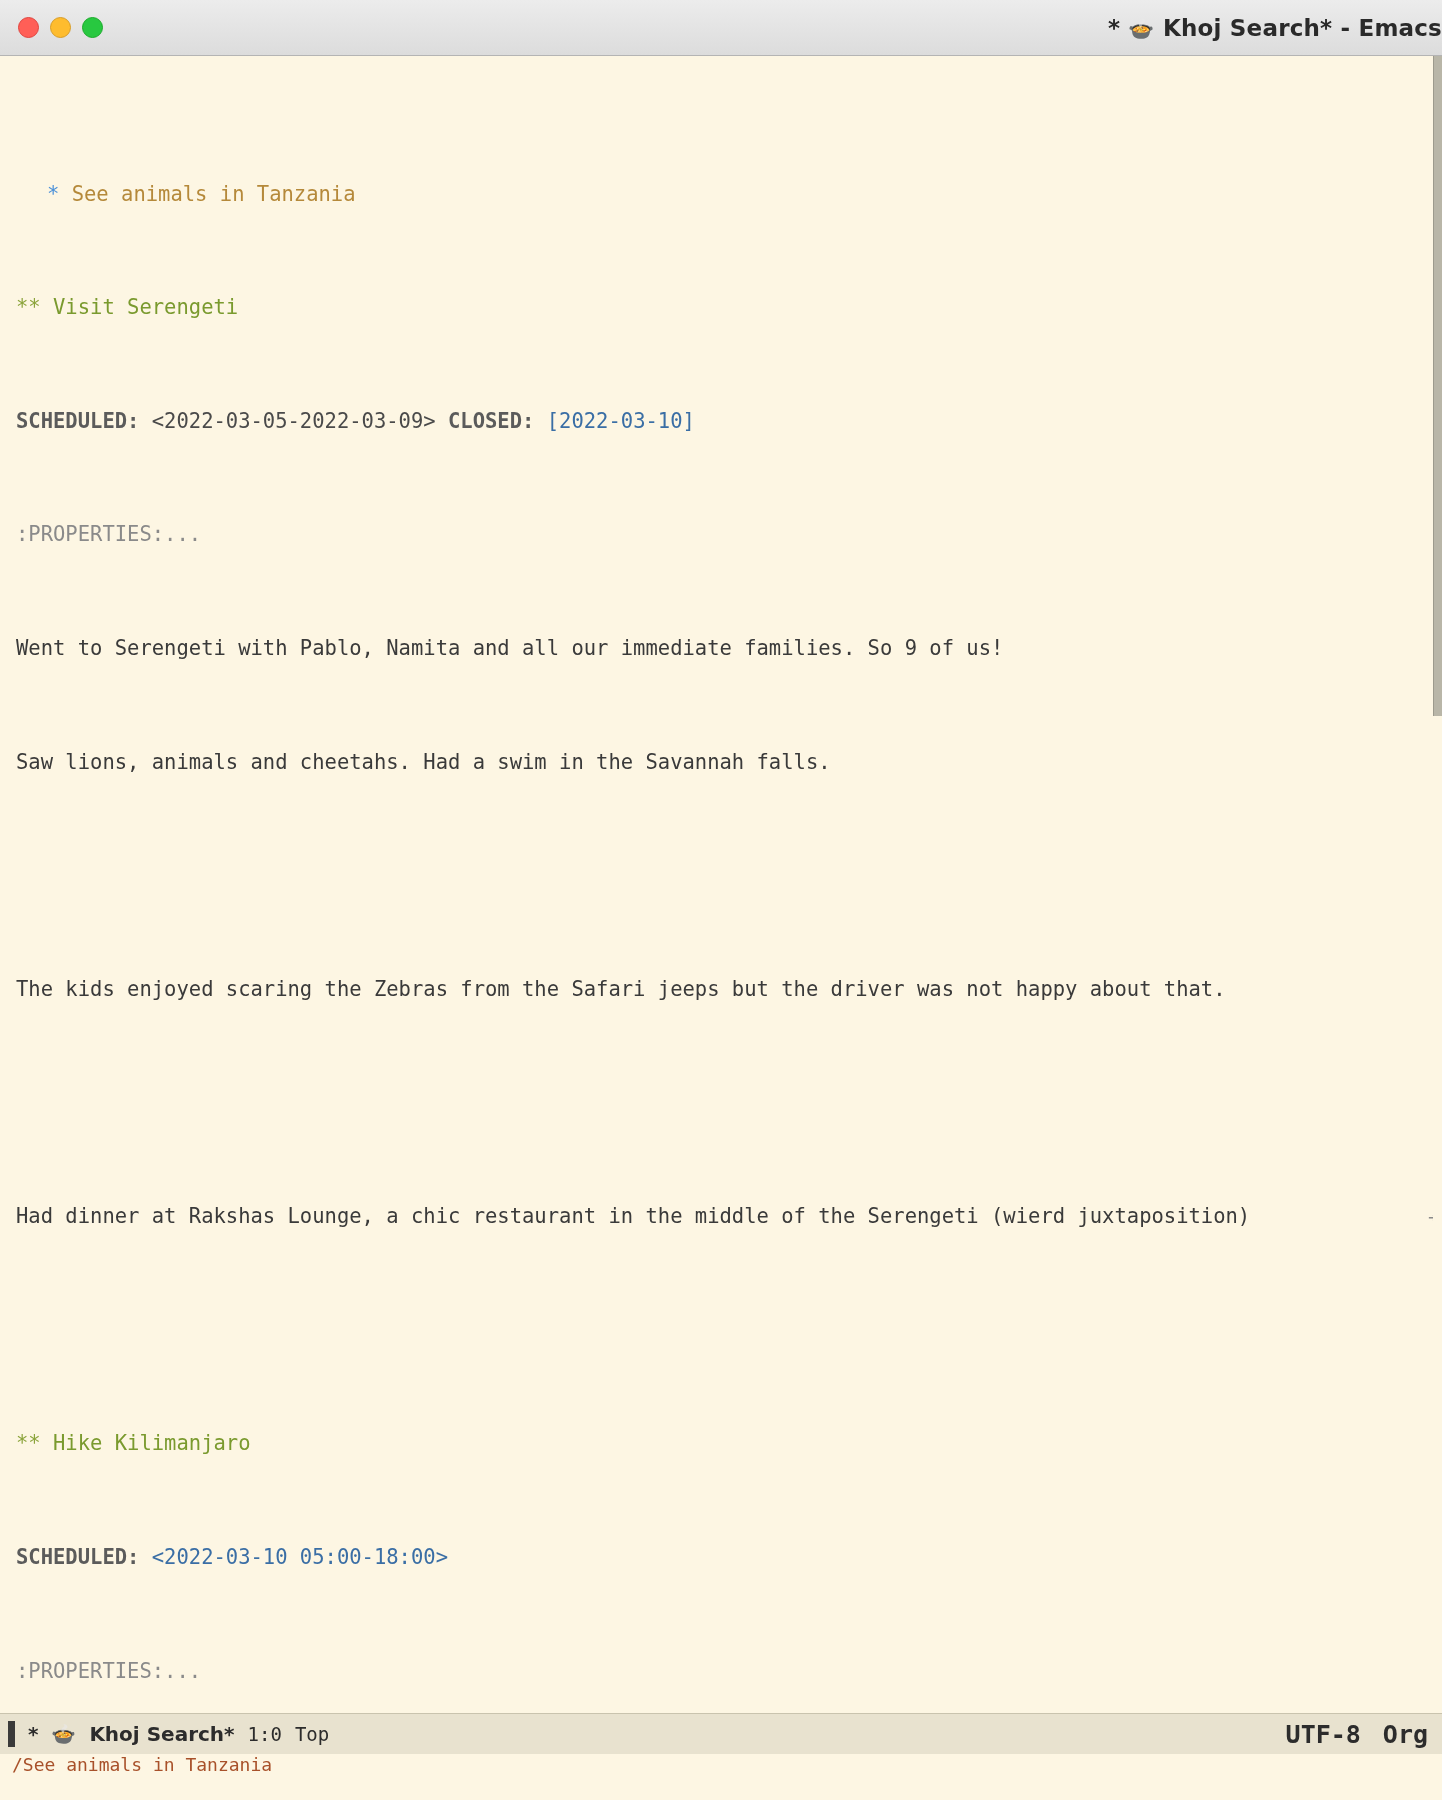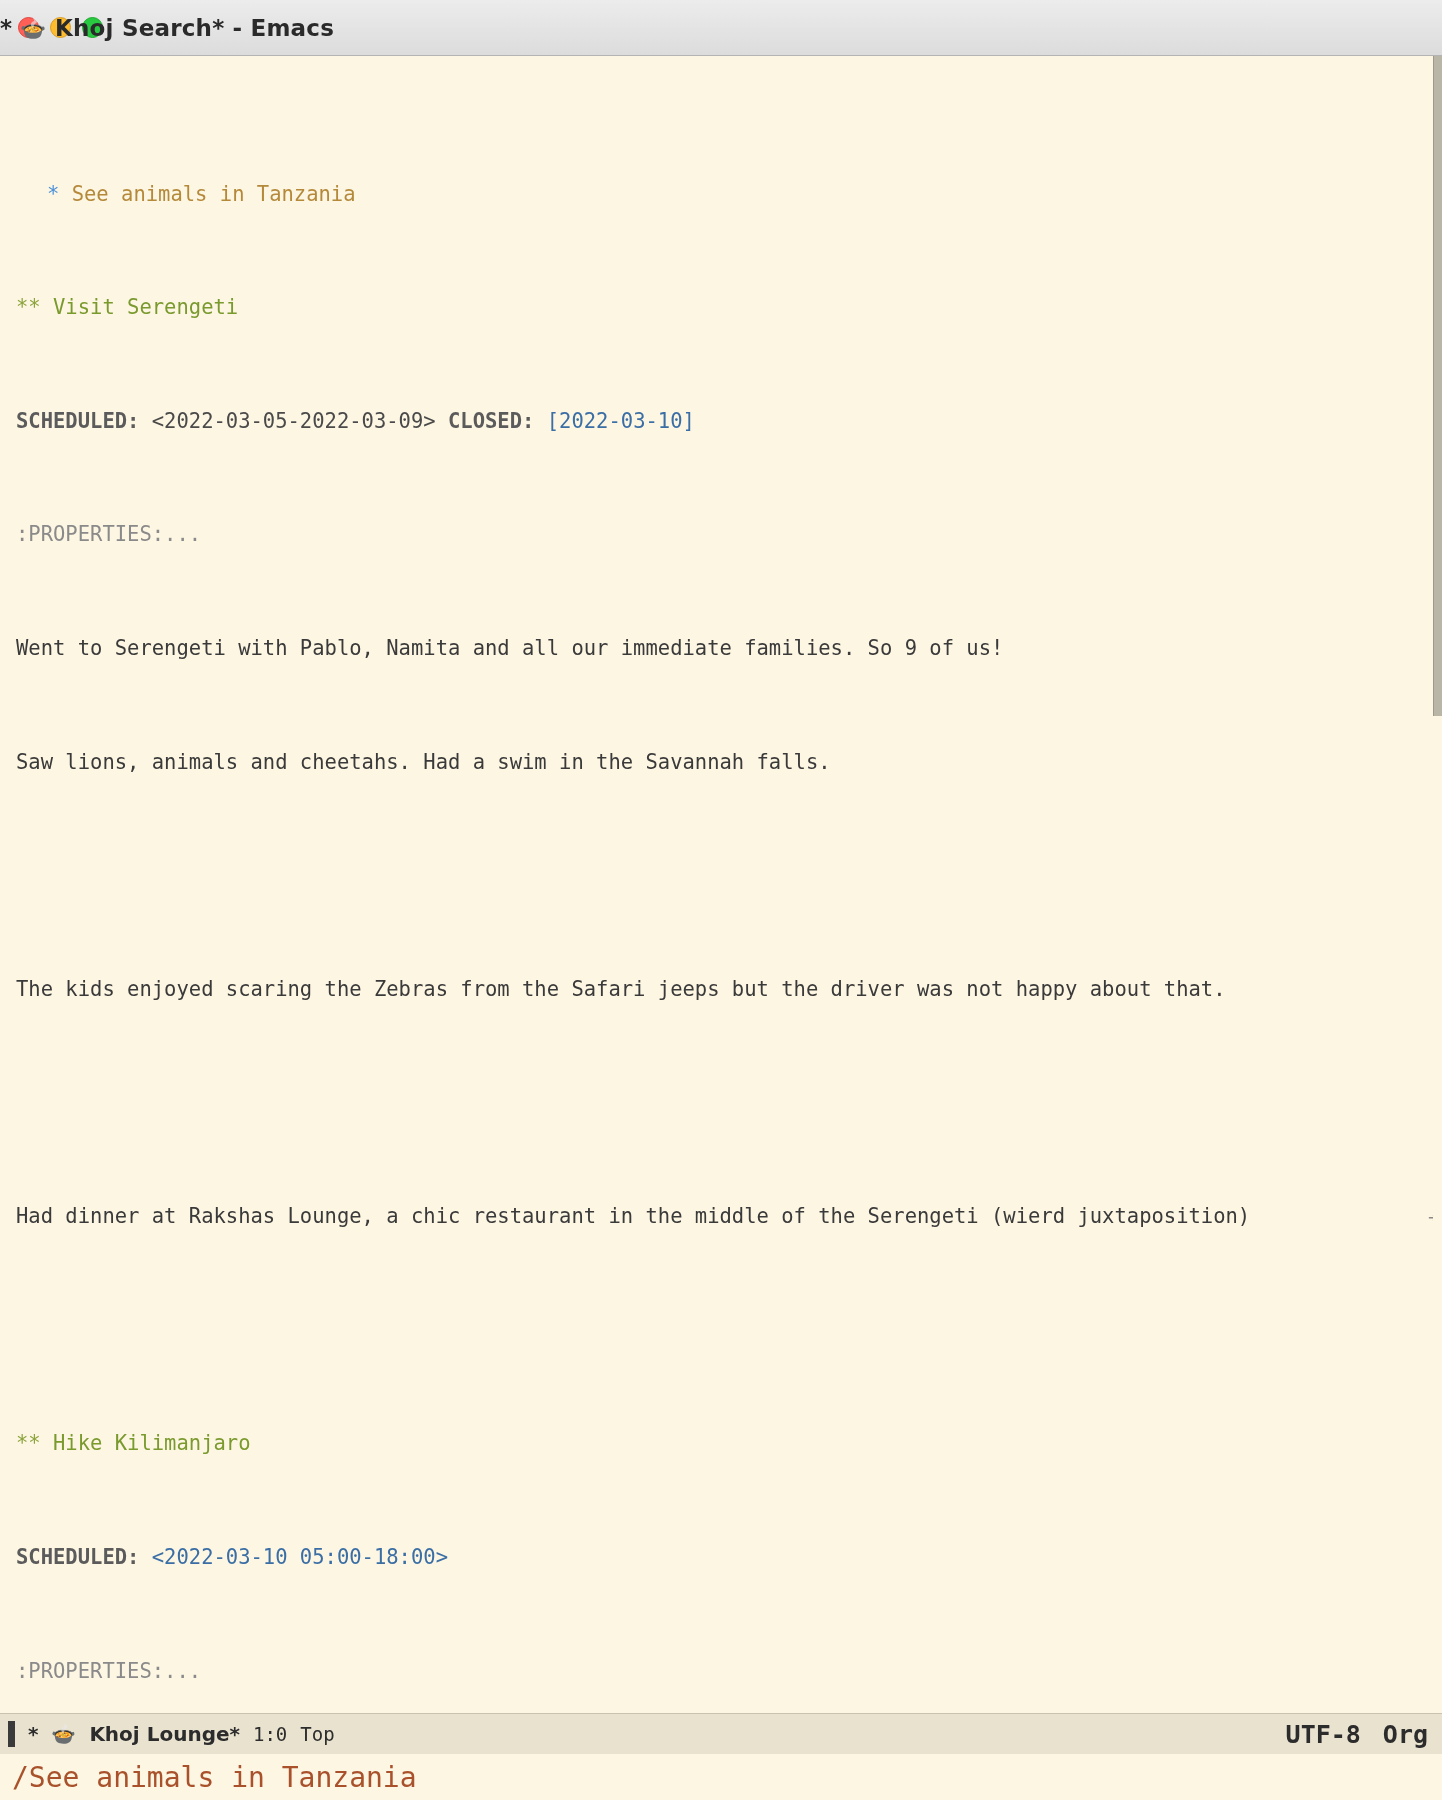--- a/index.html
+++ b/index.html
@@ -41,21 +41,21 @@
     height: 19px;
     border-radius: 50%;
     display: block;
   }
   .dot.close { background: #ff5f57; border: 1px solid #e0443e; }
   .dot.min   { background: #febc2e; border: 1px solid #d89d27; }
   .dot.max   { background: #28c840; border: 1px solid #1aab29; }
   .title {
     position: absolute;
     left: 0; right: 0;
-    text-align: left;
+    text-align: right;
     font-family: "DejaVu Sans", sans-serif;
     font-weight: bold;
     font-size: 23px;
     color: #2a2a2a;
     letter-spacing: 0.2px;
     pointer-events: none;
   }
   .title .app-emoji { font-size: 21px; }
   
   .buffer {
@@ -148,23 +148,22 @@
     font-family: "DejaVu Sans Mono", monospace;
     font-weight: bold;
     font-size: 25px;
   }
   
   .minibuffer {
     height: 46px;
     min-height: 46px;
     background: #fdf6e3;
     display: flex;
-    align-items: center;
     padding-left: 12px;
-    font-size: 28px;
+    font-size: 18px;
     color: #a0522d;
   }
   .minibuffer .mb-text { color: #a8512a; }
 </style>
 </head>
 <body>
 
 <div class="window">
 
   <div class="titlebar">
@@ -306,21 +305,21 @@
     <div class="scrollbar">
       <div class="thumb"></div>
     </div>
   </div>
 
   <div class="modeline">
     <div class="ml-left">
       <span class="ml-bar"></span>
       <span class="ml-buffer">*</span>
       <span class="ml-buffer">🍲</span>
-      <span class="ml-buffer">Khoj Lounge*</span>
+      <span class="ml-buffer">Khoj Search*</span>
       <span class="ml-pos">1:0</span>
       <span class="ml-pos">Top</span>
     </div>
     <div class="ml-right">
       <span>UTF-8</span>
       <span>Org</span>
     </div>
   </div>
 
   <div class="minibuffer">

